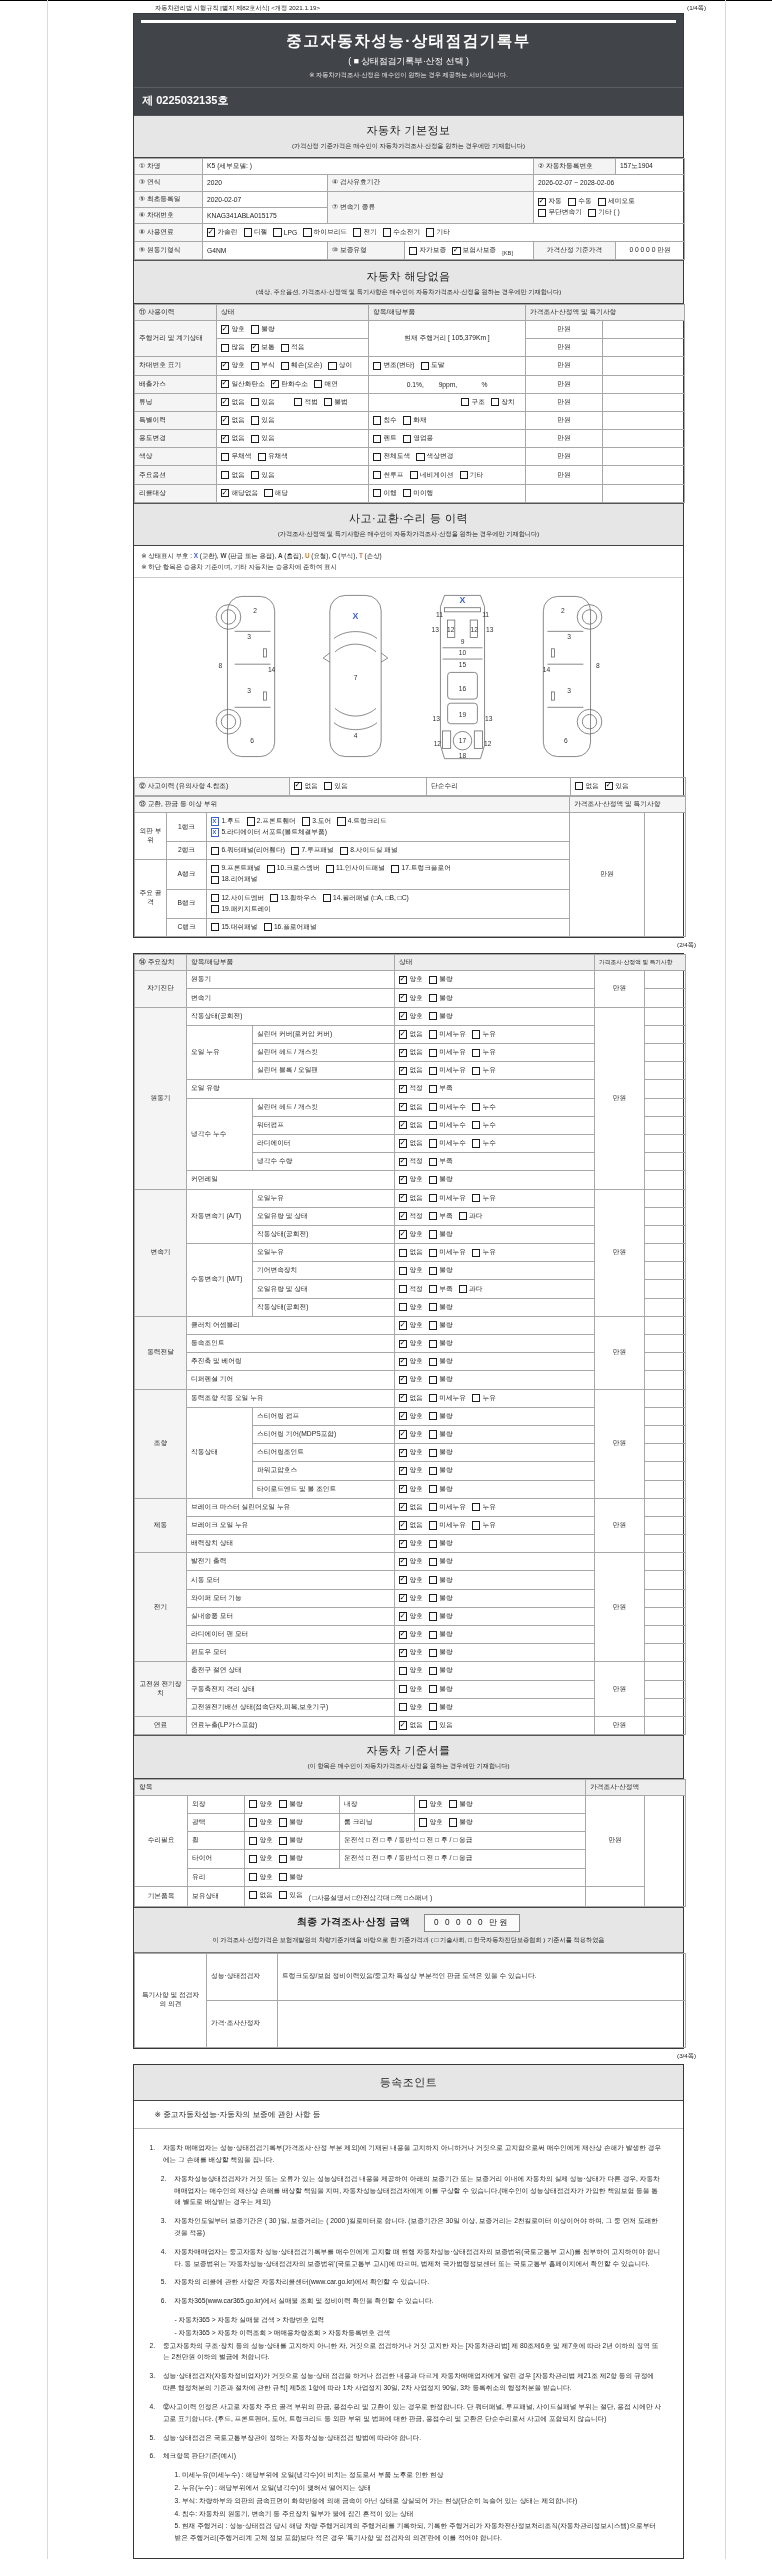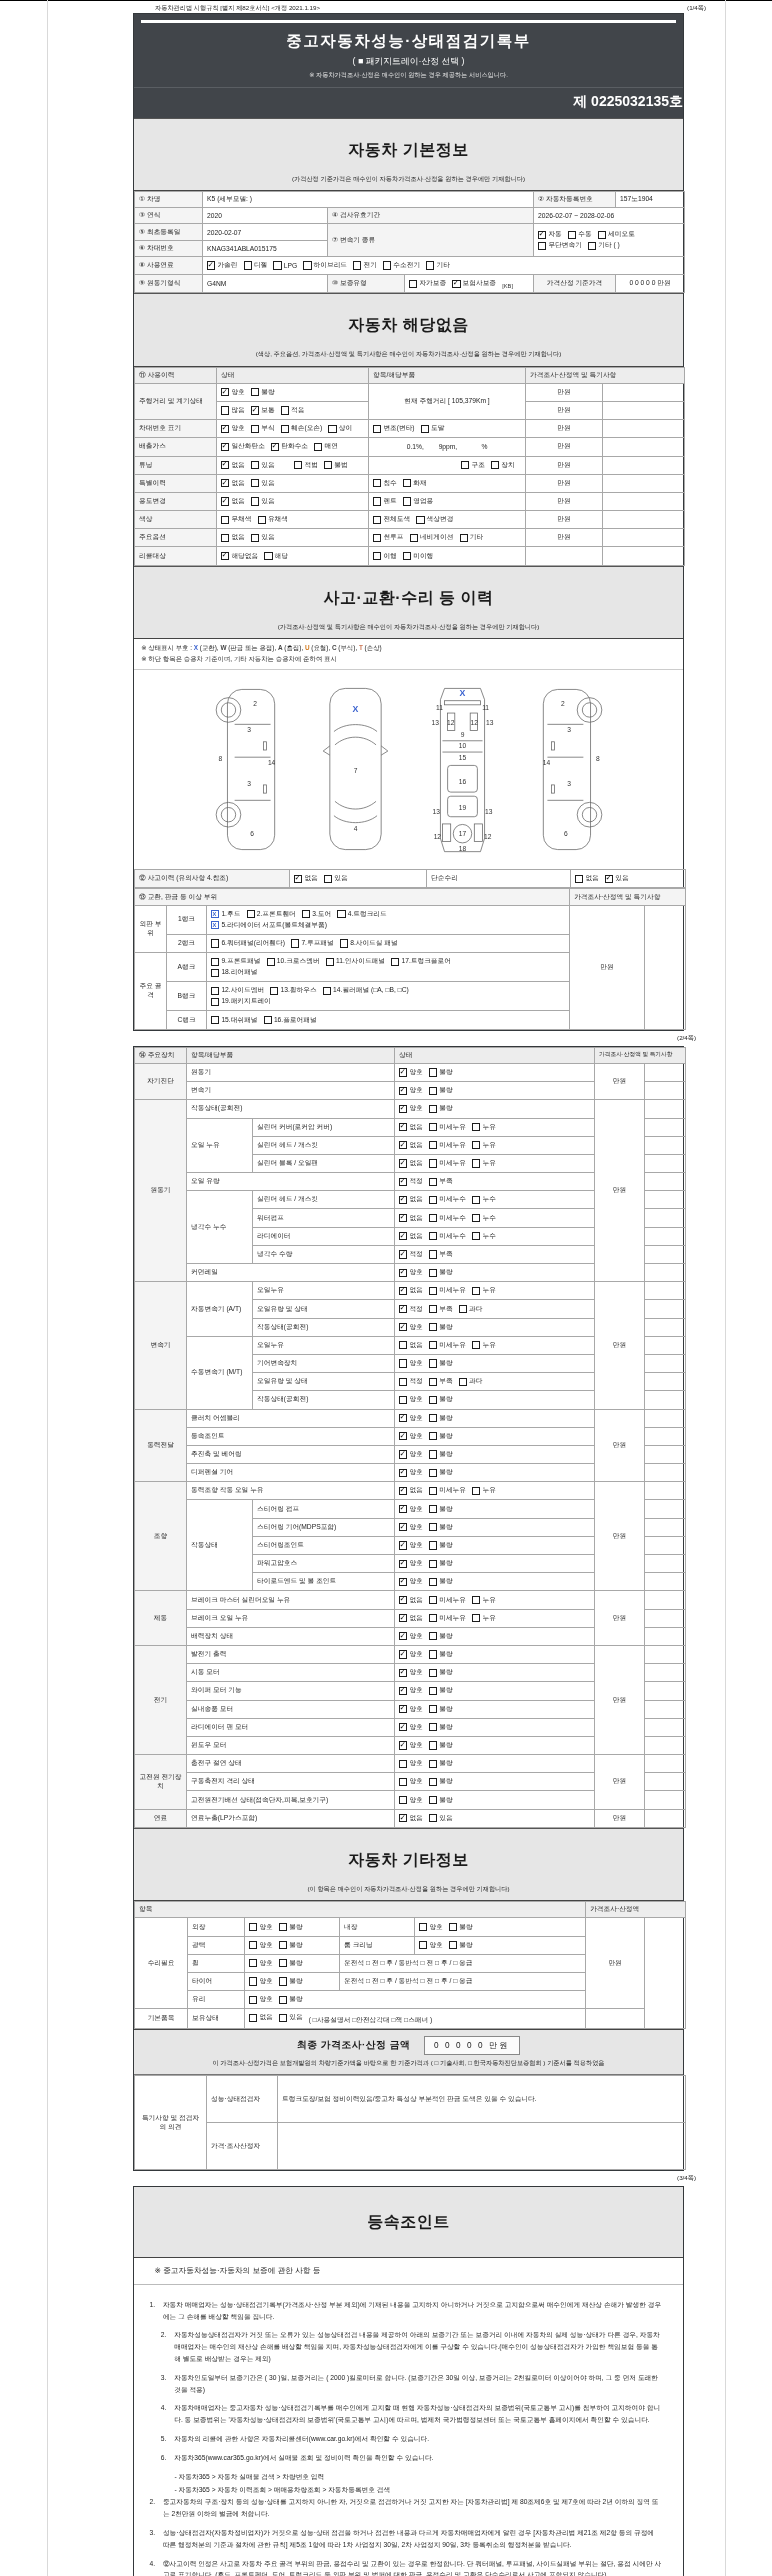--- a/index.html
+++ b/index.html
@@ -8,23 +8,23 @@
   .rail{position:absolute;top:0;width:0.5px;height:2581px;background:#d9d9d9;}
   .rail.l{left:47px}.rail.r{left:725px}
   .meta-row{display:flex;justify-content:space-between;margin:4.1px 67px 0 155px;font-size:6.2px;color:#222;}
   .pagemark{font-size:6.2px;color:#222;text-align:right;margin:3.1px 77px 3.1px 0;}
   .sheet{margin-left:133px;width:551px;border:1.5px solid #34383b;background:#fff;box-sizing:border-box;}
   .dkhead{background:#41454a;color:#fff;text-align:center;padding:5.2px 0 7.2px 0;}
   .dkhead .wrule{height:2.6px;background:#fff;margin:1px 7.2px 8.2px 7.2px;}
   .dkhead h1{margin:2.1px 0 4.1px 0;font-size:15.5px;letter-spacing:1.5px;font-weight:bold;}
   .dkhead .sub{font-size:8.8px;margin:2.1px 0;}
   .dkhead .note{font-size:6.2px;color:#e8e8e8;margin:3.1px 0 7.2px 0;}
-  .dkhead .docno{text-align:right;font-size:14px;font-weight:bold;padding:4.1px 0 0 8.2px;border-top:0.5px solid #5a5e63;}
+  .dkhead .docno{text-align:left;font-size:11px;font-weight:bold;padding:4.1px 0 0 8.2px;border-top:0.5px solid #5a5e63;}
   .band{background:#e6e6e6;border-top:0.5px solid #555;border-bottom:1px solid #444;text-align:center;padding:7.2px 0 6.2px 0;}
-  .band h2{margin:14px;font-size:16px;font-weight:bold;letter-spacing:0.5px;}
+  .band h2{margin:0;font-size:11px;font-weight:normal;letter-spacing:0.5px;}
   .band .sub{font-size:6.2px;margin-top:4.1px;color:#222;}
   table.frm{border-collapse:collapse;width:100%;table-layout:fixed;}
   .frm td,.frm th{border:0.5px solid #a8a8a8;font-size:6.7px;padding:3.1px 4.1px;vertical-align:middle;word-break:break-all;}
   .frm .lb{background:#f4f4f4;}
   .frm .ctr{text-align:center;}
   .hrow td{background:#ededed;font-size:6.7px;}
   .won{text-align:center;color:#222;}
   .ck{display:inline-flex;align-items:center;margin:1px 6.2px 1px 0;white-space:nowrap;}
   .ck .bx{width:6.2px;height:6.2px;border:1px solid #1d1d1d;display:inline-block;position:relative;background:#fff;flex:none;}
   .ck .cl{margin-left:2.1px;font-size:6.7px;}
@@ -63,21 +63,21 @@
 
 <div class="meta-row">
   <span>자동차관리법 시행규칙 [별지 제82호서식] &lt;개정 2021.1.19&gt;</span>
   <span>(1/4쪽)</span>
 </div>
 
 <div class="sheet">
   <div class="dkhead">
     <div class="wrule"></div>
     <h1>중고자동차성능·상태점검기록부</h1>
-    <div class="sub">( ■ 패키지트레이·산정 선택 )</div>
+    <div class="sub">( ■ 상태점검기록부·산정 선택 )</div>
     <div class="note">※ 자동차가격조사·산정은 매수인이 원하는 경우 제공하는 서비스입니다.</div>
     <div class="docno">제 0225032135호</div>
   </div>
 
   <div class="band">
     <h2>자동차 기본정보</h2>
     <div class="sub">(가격산정 기준가격은 매수인이 자동차가격조사·산정을 원하는 경우에만 기재합니다)</div>
   </div>
 
   <table class="frm">
@@ -1151,21 +1151,21 @@
               <span class="bx"></span>
               <span class="cl">있음</span>
             </span></td>
           <td rowspan="1" class="won">만원</td>
           <td></td>
         </tr>
       </tbody>
   </table>
 
   <div class="band">
-    <h2>자동차 기타정보</h2>
+    <h2>자동차 기준서를</h2>
     <div class="sub">(이 항목은 매수인이 자동차가격조사·산정을 원하는 경우에만 기재합니다)</div>
   </div>
 
   <table class="frm">
     <colgroup>
         <col style="width:53px">
         <col style="width:57px">
         <col style="width:95px">
         <col style="width:75px">
         <col style="width:171px">

